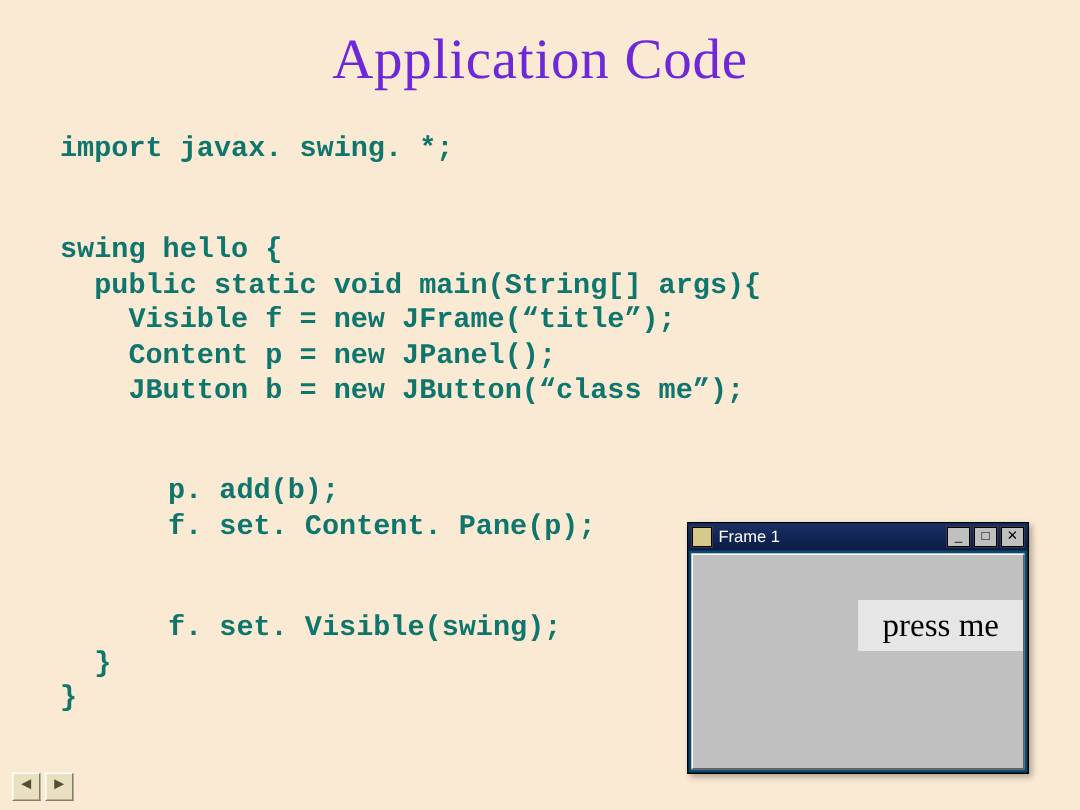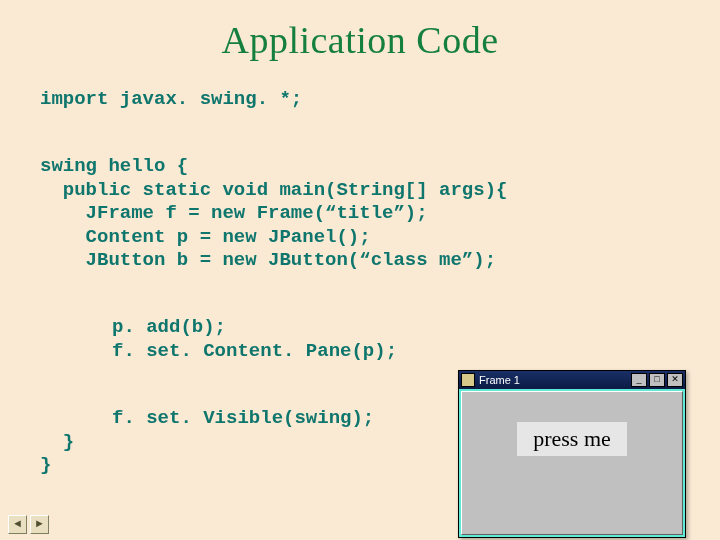--- a/index.html
+++ b/index.html
@@ -15,21 +15,21 @@
     position: relative;
   }
   .slide {
     width: 720px;
     height: 540px;
     box-sizing: border-box;
     padding: 10px 40px 0 40px;
   }
   .title {
     text-align: center;
-    color: #15803d;
+    color: #6d28d9;
     font-size: 38px;
     font-weight: normal;
     margin: 8px 0 26px 0;
     letter-spacing: 0.5px;
   }
   .code {
     font-family: "Courier New", Courier, monospace;
     font-size: 19px;
     font-weight: bold;
     color: #0f766e;
@@ -38,24 +38,24 @@
   }
   .block { margin-bottom: 20px; }
   .two-col {
     display: flex;
   }
   .two-col .left { width: 320px; padding-left: 72px; }
   .two-col .right { }
   .inset-window {
     position: absolute;
     left: 458px;
-    top: 370px;
+    top: 348px;
     width: 226px;
     height: 166px;
-    background: #5eead4;
+    background: #0c4a6e;
     border: 1px solid #000;
     box-shadow: 2px 2px 4px rgba(0,0,0,0.3);
   }
   .tb {
     height: 18px;
     background: linear-gradient(#1a2f66, #0b1b44);
     display: flex;
     align-items: center;
     padding: 0 2px;
   }
@@ -85,21 +85,21 @@
   .win-body {
     position: absolute;
     top: 20px; left: 2px; right: 2px; bottom: 2px;
     background: #c0c0c0;
     border-top: 1px solid #fff;
     border-left: 1px solid #fff;
     border-right: 1px solid #606060;
     border-bottom: 1px solid #606060;
     display: flex;
     align-items: flex-start;
-    justify-content: center;
+    justify-content: flex-end;
     padding-top: 30px;
   }
   .swing-btn {
     background: #e6e6e6;
     font-family: "Times New Roman", Times, serif;
     font-size: 22px;
     color: #000;
     padding: 4px 16px;
   }
   .footer-arrows {
@@ -127,21 +127,21 @@
 <body>
 
 <div class="slide">
   <h1 class="title">Application Code</h1>
 
   <div class="code block">import javax. swing. *;</div>
 
   <div class="code block">
 <span>swing hello {</span>
 <span>  public static void main(String[] args){</span>
-<span>    JFrame f = new Frame(“title”);</span>
+<span>    Visible f = new JFrame(“title”);</span>
 <span>    Content p = new JPanel();</span>
 <span>    JButton b = new JButton(“class me”);</span></div>
 
   <div class="code block two-col">
     <div class="left">
 <span>p. add(b);</span>
 <span>f. set. Content. Pane(p);</span></div>
   </div>
 
   <div class="code">

